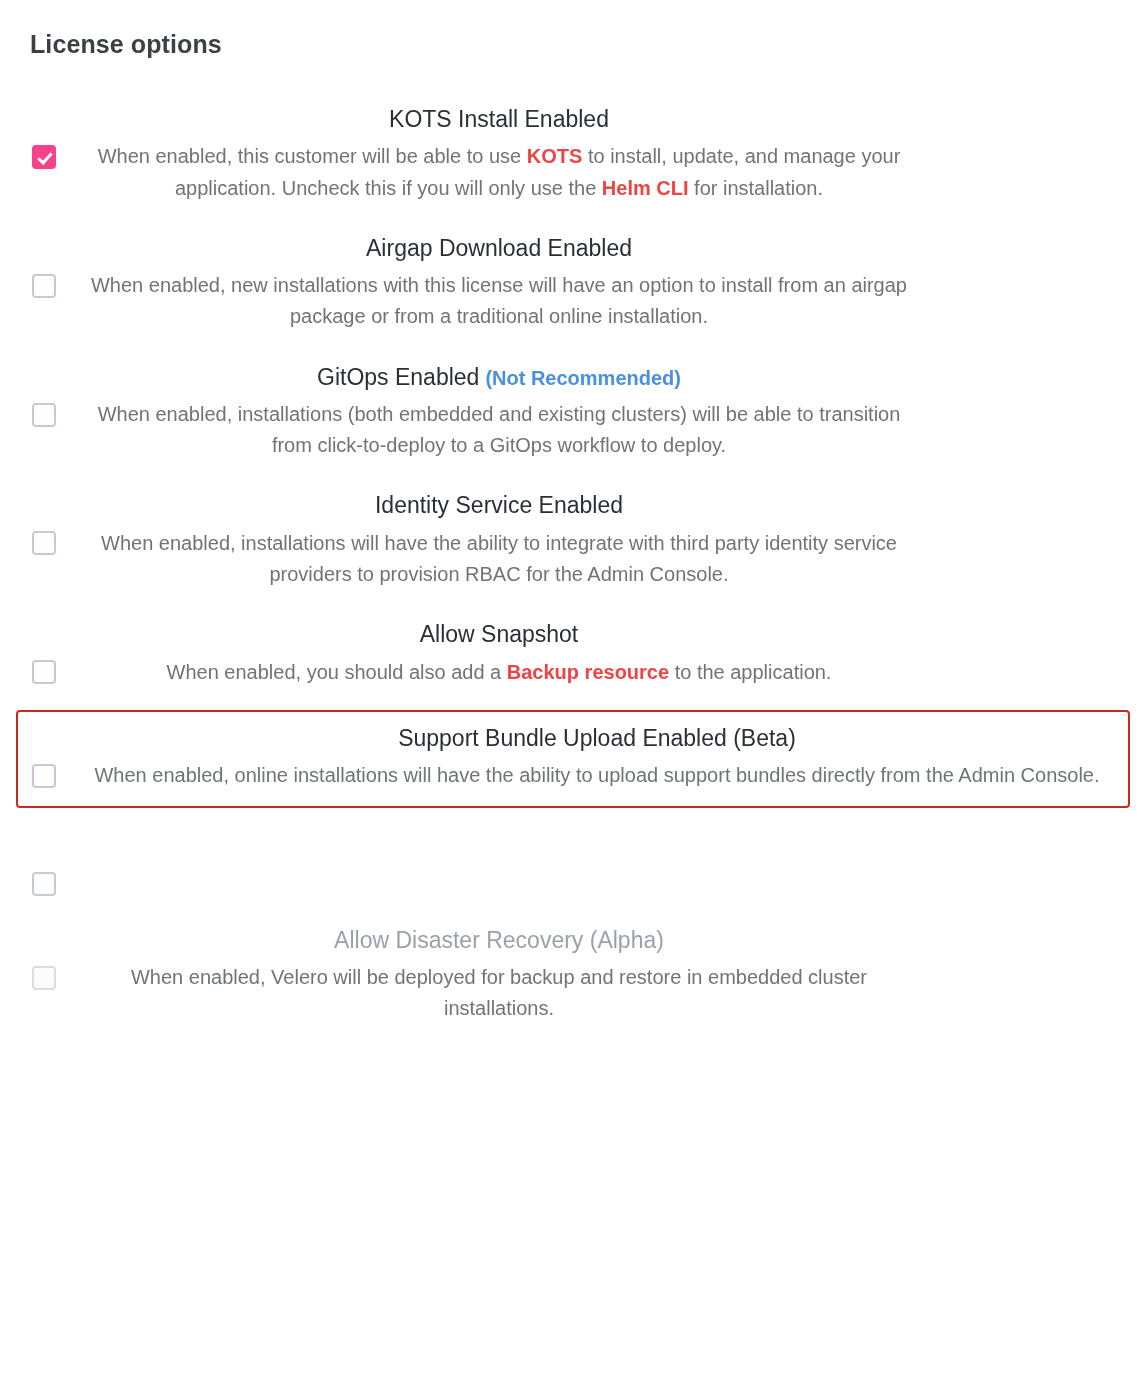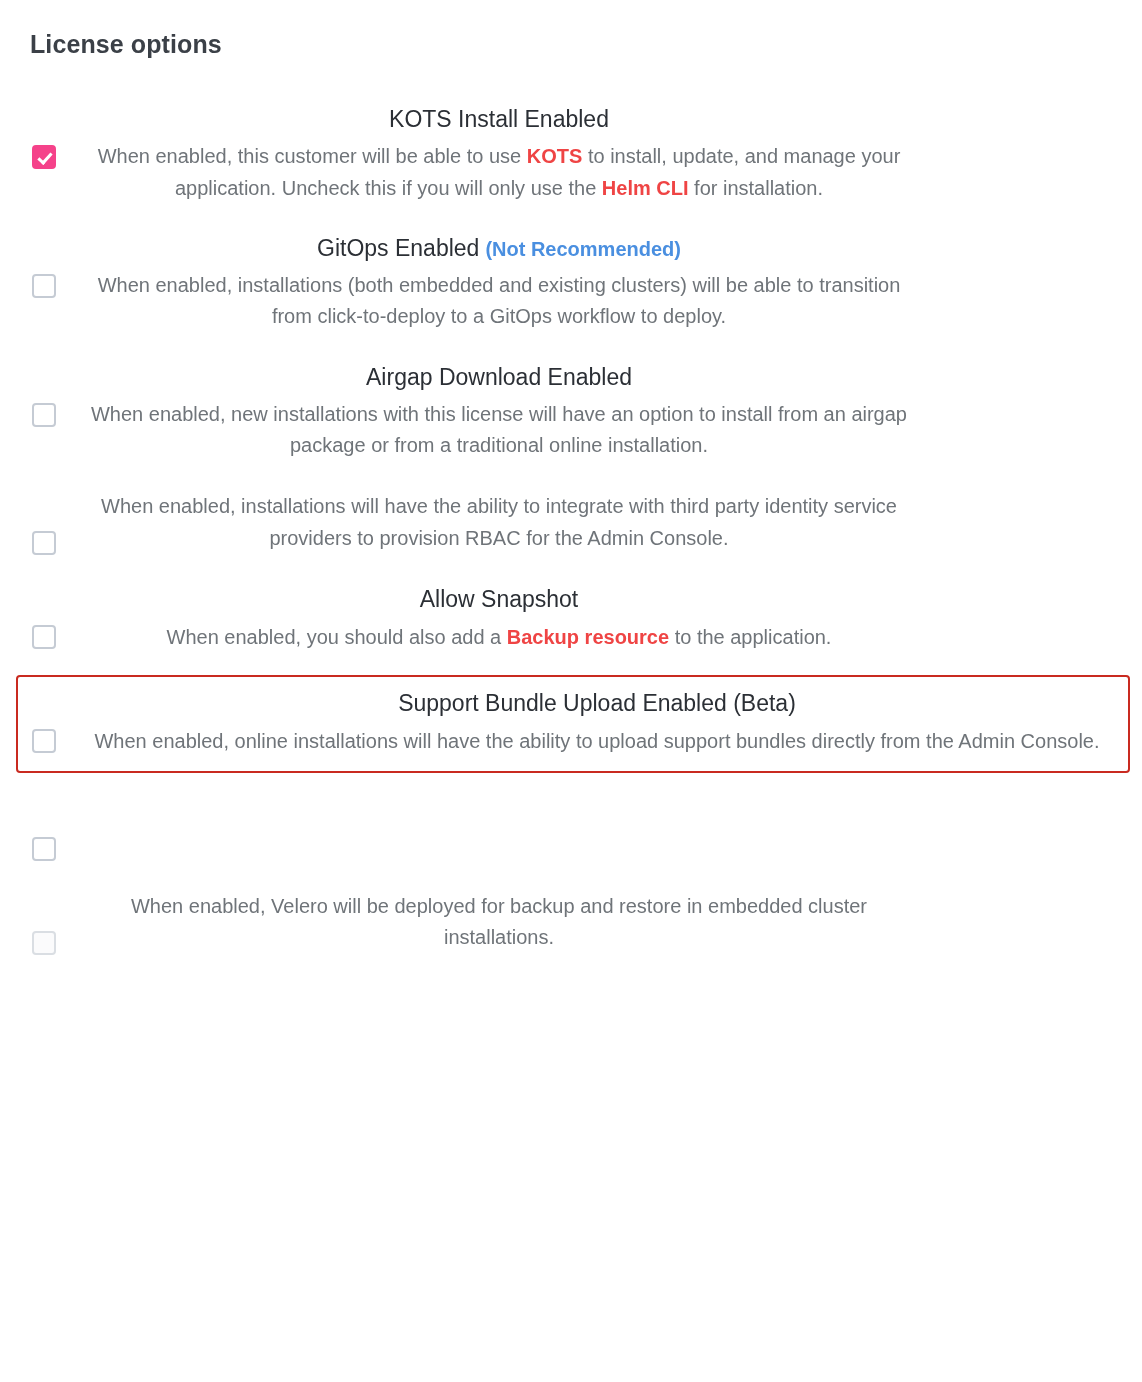--- a/index.html
+++ b/index.html
@@ -141,38 +141,39 @@
         <div class="option-body">
           <div class="option-title"><span>KOTS Install Enabled</span></div>
           <p class="option-desc"><span>When enabled, this customer will be able to use </span><a class="link">KOTS</a><span> to install, update, and manage your application. Uncheck this if you will only use the </span><a class="link">Helm CLI</a><span> for installation.</span></p>
         </div>
       </div>
       <div class="option-row">
         <div class="checkbox-cell">
           <span class="checkbox"></span>
         </div>
         <div class="option-body">
+          <div class="option-title"><span>Airgap Download Enabled</span></div>
+          <p class="option-desc"><span>When enabled, new installations with this license will have an option to install from an airgap package or from a traditional online installation.</span></p>
+        </div>
+      </div>
+      <div class="option-row">
+        <div class="checkbox-cell">
+          <span class="checkbox"></span>
+        </div>
+        <div class="option-body">
           <div class="option-title"><span>GitOps Enabled</span><span class="option-note">(Not Recommended)</span></div>
           <p class="option-desc"><span>When enabled, installations (both embedded and existing clusters) will be able to transition from click-to-deploy to a GitOps workflow to deploy.</span></p>
         </div>
       </div>
       <div class="option-row">
         <div class="checkbox-cell">
           <span class="checkbox"></span>
         </div>
         <div class="option-body">
-          <div class="option-title"><span>Airgap Download Enabled</span></div>
-          <p class="option-desc"><span>When enabled, new installations with this license will have an option to install from an airgap package or from a traditional online installation.</span></p>
-        </div>
-      </div>
-      <div class="option-row">
-        <div class="checkbox-cell">
-          <span class="checkbox"></span>
-        </div>
-        <div class="option-body">
+          <div class="option-title"><span>Identity Service Enabled</span></div>
           <p class="option-desc"><span>When enabled, installations will have the ability to integrate with third party identity service providers to provision RBAC for the Admin Console.</span></p>
         </div>
       </div>
       <div class="option-row">
         <div class="checkbox-cell">
           <span class="checkbox"></span>
         </div>
         <div class="option-body">
           <div class="option-title"><span>Allow Snapshot</span></div>
           <p class="option-desc"><span>When enabled, you should also add a </span><a class="link-reg">Backup resource</a><span> to the application.</span></p>
@@ -190,17 +191,18 @@
       <div class="option-row">
         <div class="checkbox-cell">
           <span class="checkbox"></span>
         </div>
       </div>
       <div class="option-row">
         <div class="checkbox-cell">
           <span class="checkbox disabled"></span>
         </div>
         <div class="option-body">
+          <div class="option-title muted"><span>Allow Disaster Recovery (Alpha)</span></div>
           <p class="option-desc"><span>When enabled, Velero will be deployed for backup and restore in embedded cluster installations.</span></p>
         </div>
       </div>
     </div>
 </div>
 
 </body></html>

